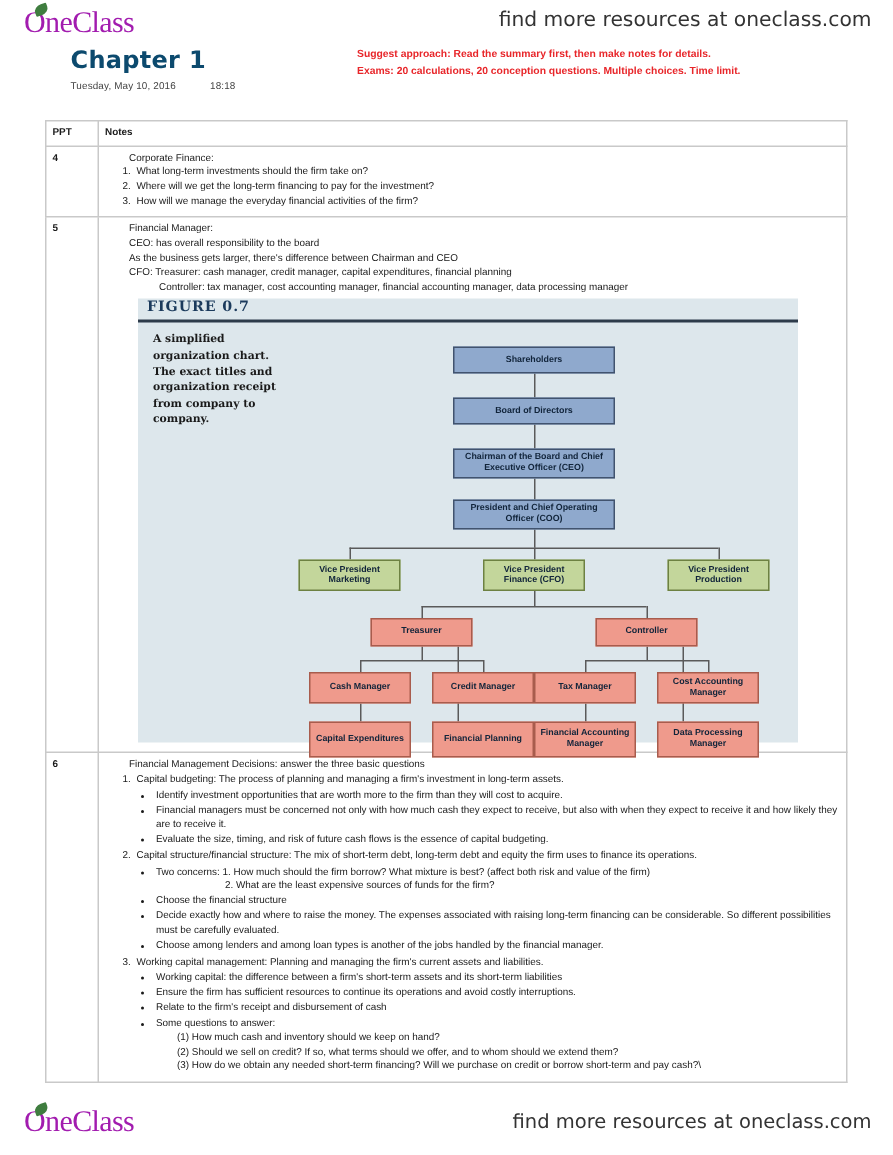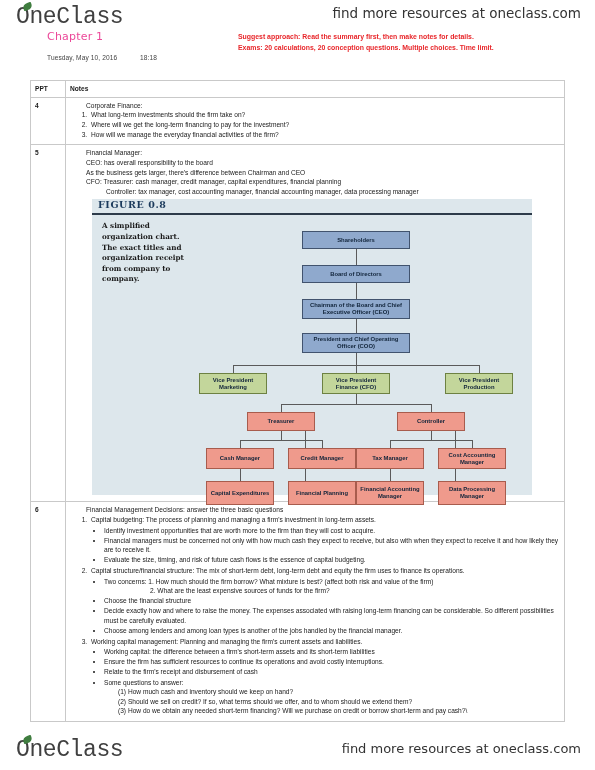--- a/index.html
+++ b/index.html
@@ -6,38 +6,38 @@
   body{
     width:595px;height:770px;position:relative;overflow:hidden;
     font-family:"Liberation Sans", sans-serif;
     color:#1a1a1a;
     -webkit-font-smoothing:antialiased;
   }
 
   
   .brand-top{position:absolute;left:16px;top:4px;display:flex;align-items:center;}
   .oc-logo{
-    font-family:Liberation Mono, monospace;
-    font-size:23px;letter-spacing:-0.4px;color:#404040;font-weight:400;
+    font-family:Liberation Serif, serif;
+    font-size:20px;letter-spacing:-0.4px;color:#a21caf;font-weight:400;
     white-space:nowrap;position:relative;
   }
   .oc-leaf{
     position:absolute;left:7px;top:-1px;width:9px;height:7px;
     background:#3f7d3f;border-radius:60% 10% 60% 10%;transform:rotate(-20deg);
   }
   .find-more-top{
     position:absolute;right:14px;top:5px;
     font-family:"DejaVu Sans", sans-serif;
     font-size:13.5px;color:#333;white-space:nowrap;
   }
 
   .chapter-title{
     position:absolute;left:47px;top:30px;
     font-family:"DejaVu Sans", sans-serif;
-    font-size:11px;color:#ec4899;font-weight:400;letter-spacing:0.2px;
+    font-size:16px;color:#0c4a6e;font-weight:700;letter-spacing:0.2px;
   }
   .chapter-date{
     position:absolute;left:47px;top:54px;
     font-size:6.6px;color:#444;letter-spacing:0.1px;white-space:nowrap;
   }
   .chapter-time{
     position:absolute;left:140px;top:54px;
     font-size:6.6px;color:#444;letter-spacing:0.1px;white-space:nowrap;
   }
 
@@ -166,21 +166,21 @@
     <tr>
       <td class="cell-ppt">5</td>
       <td>
         <p class="plain indent1">Financial Manager:</p>
         <p class="plain indent1">CEO: has overall responsibility to the board</p>
         <p class="plain indent1">As the business gets larger, there's difference between Chairman and CEO</p>
         <p class="plain indent1">CFO: Treasurer: cash manager, credit manager, capital expenditures, financial planning</p>
         <p class="plain indent2">Controller: tax manager, cost accounting manager, financial accounting manager, data processing manager</p>
 
         <div class="figure-wrap">
-          <div class="fig-title">FIGURE 0.8</div>
+          <div class="fig-title">FIGURE 0.7</div>
           <div class="fig-rule"></div>
           <div class="fig-caption">A simplified organization chart. The exact titles and organization receipt from company to company.</div>
 
           <div class="fig-canvas">
 
             <div class="ln lnv" style="left:264px;top:34px;height:16px;"></div>
             <div class="ln lnv" style="left:264px;top:68px;height:16px;"></div>
             <div class="ln lnv" style="left:264px;top:104px;height:14px;"></div>
             <div class="ln lnv" style="left:264px;top:138px;height:12px;"></div>
 

